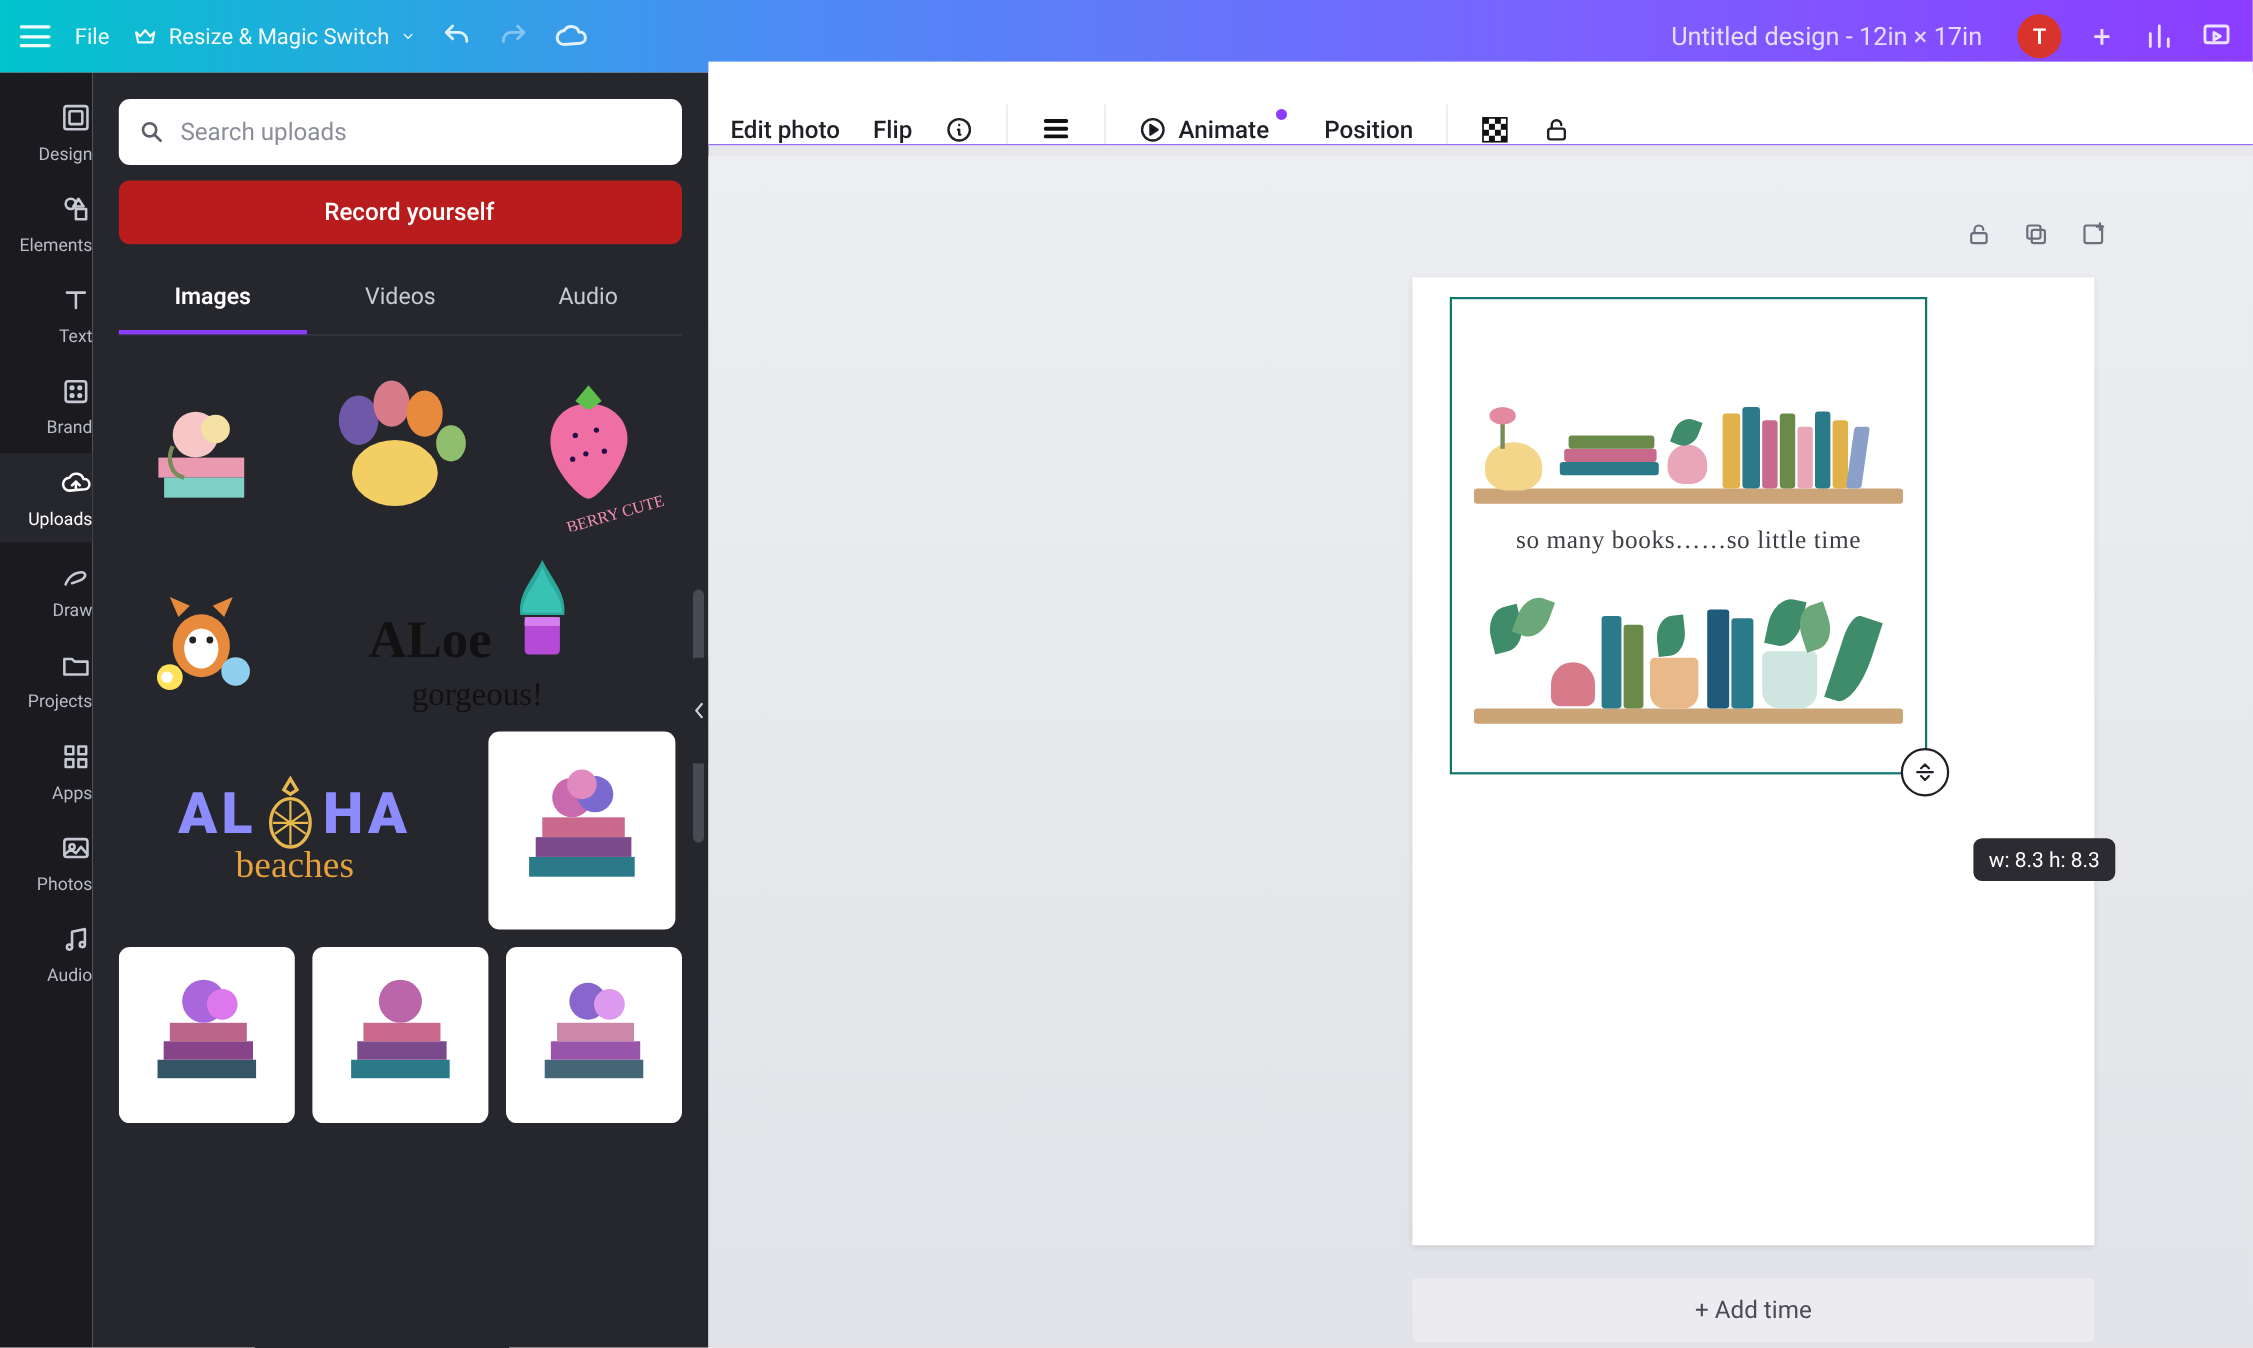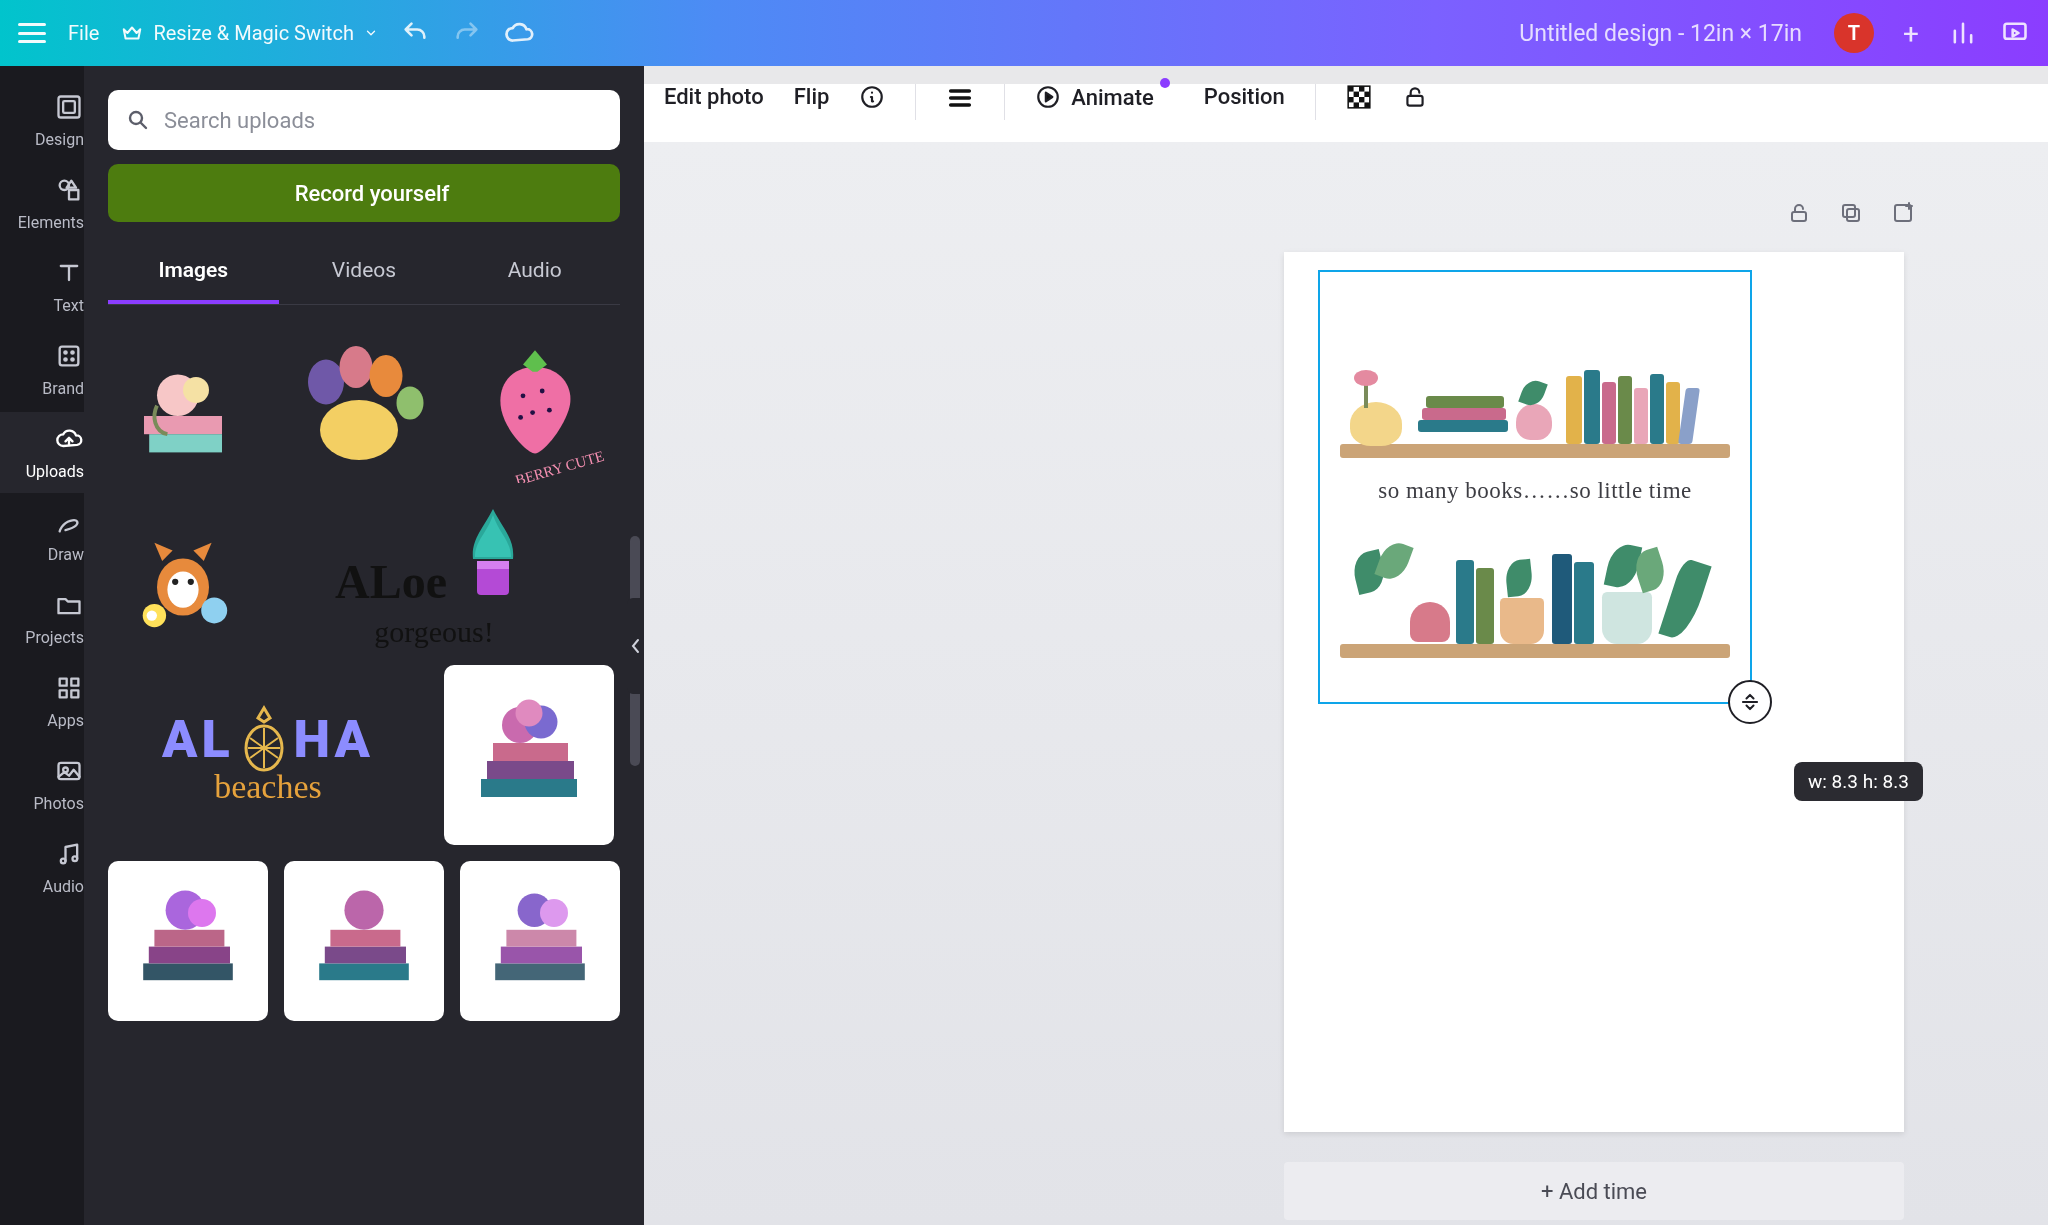--- a/index.html
+++ b/index.html
@@ -51,63 +51,63 @@
   .btn-row { display:flex; gap:0; margin-top:18px; }
   .upload-btn {
     flex:1; height:58px; background:#8b3dff; color:#fff; border:none;
     border-radius:10px 0 0 10px; font-size:22px; font-weight:500; cursor:pointer;
   }
   .upload-more {
     width:60px; height:58px; background:#8b3dff; border:none; border-left:1px solid rgba(255,255,255,.18);
     border-radius:0 10px 10px 0; color:#fff; font-size:26px; cursor:pointer; letter-spacing:2px;
   }
   .record-btn {
-    width:100%; height:58px; margin-top:14px; background:#4d7c0f; color:#fff;
+    width:100%; height:58px; margin-top:14px; background:#b91c1c; color:#fff;
     border:none; border-radius:10px; font-size:22px; font-weight:500; cursor:pointer;padding-left:16px;
   }
   .tabs { display:flex; margin-top:22px; border-bottom:1px solid #3a3a44; }
   .tab { flex:1; text-align:center; padding:14px 0 18px; font-size:21px; color:#c7c9d3; cursor:pointer; }
   .tab.active { color:#fff; border-bottom:4px solid #8b3dff; font-weight:600; }
   
   .gallery { margin-top:18px; height:720px; overflow:hidden; }
   .grow { display:flex; gap:16px; margin-bottom:16px; }
   .thumb { border-radius:10px; cursor:pointer; display:flex; align-items:center; justify-content:center; overflow:hidden; }
   .thumb.white { background:#fff; }
   
   .collapse {
     position:absolute; top:50%; right:-1px; transform:translateY(-50%);
     width:18px; height:96px; background:#26262d; border-radius:6px 0 0 6px;
     display:flex; align-items:center; justify-content:center; color:#cfd1db; cursor:pointer;
   }
   
   .ctxbar {
-    position:absolute; top:84px; left:644px; right:0; height:76px;
-    background:#fff; border-bottom:5px solid #8b5cf6; display:flex;
-    align-items:flex-start; padding:0 20px; gap:30px; color:#111;
+    position:absolute; top:56px; left:644px; right:0; height:76px;
+    background:#fff; border-bottom:1px solid #8b5cf6; display:flex;
+    align-items:flex-end; padding:0 20px; gap:30px; color:#111;
   }
   .ctx-btn { font-size:22px; font-weight:500; color:#1f1f25; cursor:pointer; display:flex; align-items:center; gap:10px; }
   .ctx-sep { width:1px; height:36px; background:#e0e0e6; }
   .ctx-svg { stroke:#1f1f25; fill:none; stroke-width:2; stroke-linecap:round; stroke-linejoin:round; }
   .dot { width:10px; height:10px; background:#8b3dff; border-radius:50%; position:relative; top:-14px; left:-4px; }
   
   .stage {
     position:absolute; top:142px; left:644px; right:0; bottom:0;
     background:linear-gradient(#edeef1,#e2e3e8);
   }
   .page-tools {
     position:absolute; top:56px; right:130px; display:flex; gap:22px;
   }
   .page-tools .pt { width:30px; height:30px; display:flex; align-items:center; justify-content:center; color:#6d6f7b; cursor:pointer; }
   .page {
     position:absolute; top:110px; left:640px; width:620px; height:880px;
     background:#fff; box-shadow:0 2px 6px rgba(0,0,0,.10);
   }
   .sel {
     position:absolute; top:18px; left:34px; width:434px; height:434px;
-    border:2px solid #0ea5e9;
+    border:2px solid #0f766e;
   }
   .sel .handle {
     position:absolute; right:-22px; bottom:-22px; width:44px; height:44px;
     border-radius:50%; background:#fff; border:2px solid #1f1f25;
     display:flex; align-items:center; justify-content:center; cursor:nwse-resize;
   }
   .sel .handle svg { transform:rotate(45deg); }
   .dim-tip {
     position:absolute; top:620px; left:1150px; background:#2b2b31; color:#fff;
     font-size:19px; padding:8px 14px; border-radius:8px;

